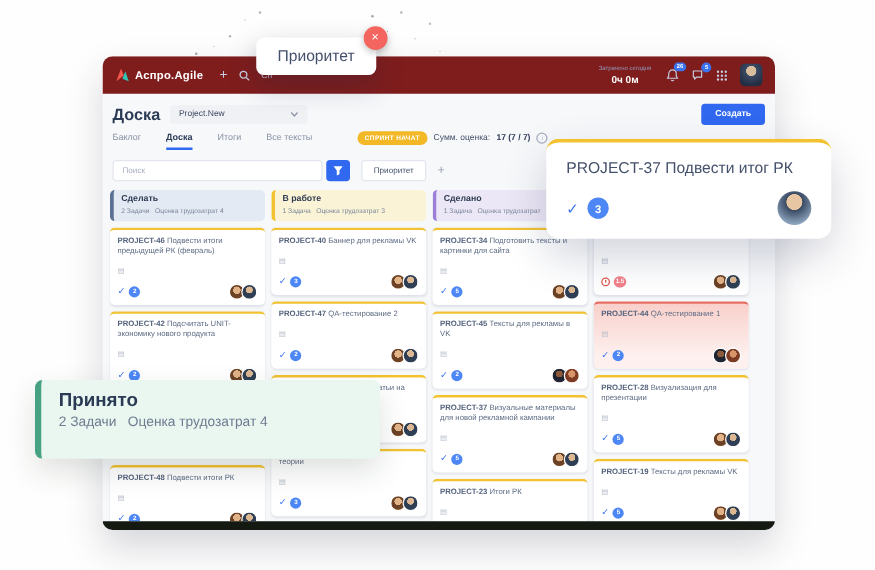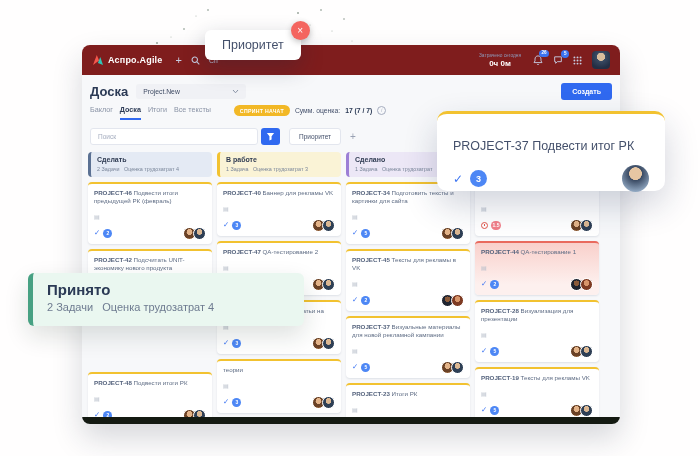--- a/index.html
+++ b/index.html
@@ -22,21 +22,21 @@
             border-radius:6px;padding:1.5px 2.5px;line-height:1;font-weight:700;}
   .nb-avatar{width:18px;height:18px;border-radius:4px;
              background:radial-gradient(circle at 50% 32%,#D9BD9C 26%,#3A4A63 28%,#232E44 75%);}
   
   .page-row1{display:flex;align-items:center;gap:8px;padding:8px 8px 2px;}
   .pg-title{font-size:13px;font-weight:700;color:#2B3A55;}
   .proj-pill{display:flex;align-items:center;background:#F0F1F5;border-radius:3px;padding:4px 7px;
              font-size:6.8px;color:#3E4A63;width:96px;justify-content:space-between;}
   .create-btn{margin-left:auto;background:#3069F0;color:#fff;font-size:7px;font-weight:700;
               padding:5px 11px;border-radius:3px;border:none;}
-  .tabs-row{display:flex;align-items:flex-end;gap:7px;padding:3px 8px 0;}
+  .tabs-row{display:flex;align-items:flex-end;gap:20px;padding:3px 8px 0;}
   .tab{font-size:7.2px;color:#8A93A6;padding-bottom:4px;border-bottom:2px solid transparent;}
   .tab.active{color:#2B3A55;font-weight:700;border-bottom-color:#3069F0;}
   .sprint-wrap{display:flex;align-items:center;gap:5px;margin-left:16px;padding-bottom:4px;}
   .sprint-pill{background:#F2B826;color:#fff;font-size:5.2px;font-weight:700;padding:2.5px 6px;
                border-radius:8px;letter-spacing:.3px;}
   .score{font-size:6.8px;color:#44506B;}
   .score-val{font-size:6.8px;color:#2B3A55;font-weight:600;}
   .info-ic{width:7px;height:7px;border:1px solid #A5ADBF;border-radius:50%;color:#A5ADBF;font-size:4.5px;
            display:inline-flex;align-items:center;justify-content:center;font-style:italic;}
   
@@ -79,28 +79,28 @@
   .av.m{background:radial-gradient(circle at 50% 36%,#DBB792 30%,#2E3F55 32%);}
   .av.d{background:radial-gradient(circle at 50% 38%,#8A5A3A 30%,#1F2430 32%);}
   .av.r{background:radial-gradient(circle at 50% 38%,#D8956A 32%,#7E3B23 34%);}
   .bottombar{height:7px;background:#141A12;flex:none;}
   
   .tooltip{position:absolute;left:205px;top:30px;background:#fff;border-radius:6px;
            box-shadow:0 8px 22px rgba(30,40,60,.28);padding:8px 17px;font-size:12.5px;color:#44506B;}
   .tt-close{position:absolute;top:-9px;right:-9px;width:19px;height:19px;border-radius:50%;background:#F4655F;
             color:#fff;font-size:10px;display:flex;align-items:center;justify-content:center;
             box-shadow:0 2px 6px rgba(0,0,0,.25);line-height:1;}
-  .ov-accepted{position:absolute;left:28px;top:273px;width:276px;height:53px;background:#EAF7F0;
+  .ov-accepted{position:absolute;left:28px;top:304px;width:276px;height:63px;background:#EAF7F0;
                border-left:5px solid #47A183;border-radius:6px;box-shadow:0 10px 24px rgba(20,40,30,.14);
                padding:8px 14px;box-sizing:border-box;}
   .ov-acc-title{font-size:15px;font-weight:700;color:#2B3A55;}
   .ov-acc-meta{font-size:11px;color:#6E7B90;margin-top:3px;}
   .ov-card{position:absolute;left:437px;top:111px;width:228px;height:80px;background:#fff;border-radius:10px;
            border-top:3px solid #F2C230;box-shadow:0 14px 34px rgba(25,39,80,.2);
-           padding:25px 16px 11px;box-sizing:border-box;}
+           padding:13px 16px 11px;box-sizing:border-box;}
   .ov-card-title{font-size:12.5px;color:#44506B;font-weight:500;}
   .ov-card-foot{display:flex;align-items:center;margin-top:12px;}
   .ov-chk{color:#3B74F2;font-size:12px;font-weight:700;}
   .ov-badge{width:17px;height:17px;border-radius:50%;background:#4D87F5;color:#fff;font-size:9px;font-weight:700;
             display:flex;align-items:center;justify-content:center;margin-left:7px;}
   .ov-av{margin-left:auto;width:27px;height:27px;border-radius:50%;
          background:radial-gradient(circle at 50% 32%,#E6C6A3 27%,#3A4A63 29%,#8FA6C0 78%);}
   .speckles{position:absolute;left:0;top:0;width:2px;height:2px;border-radius:50%;background:transparent;
     box-shadow:156px 42px 0 0 rgba(56,84,66,.5),170px 36px 0 -.5px rgba(56,84,66,.45),
       183px 28px 0 0 rgba(56,84,66,.4),195px 15px 0 -.5px rgba(56,84,66,.5),

